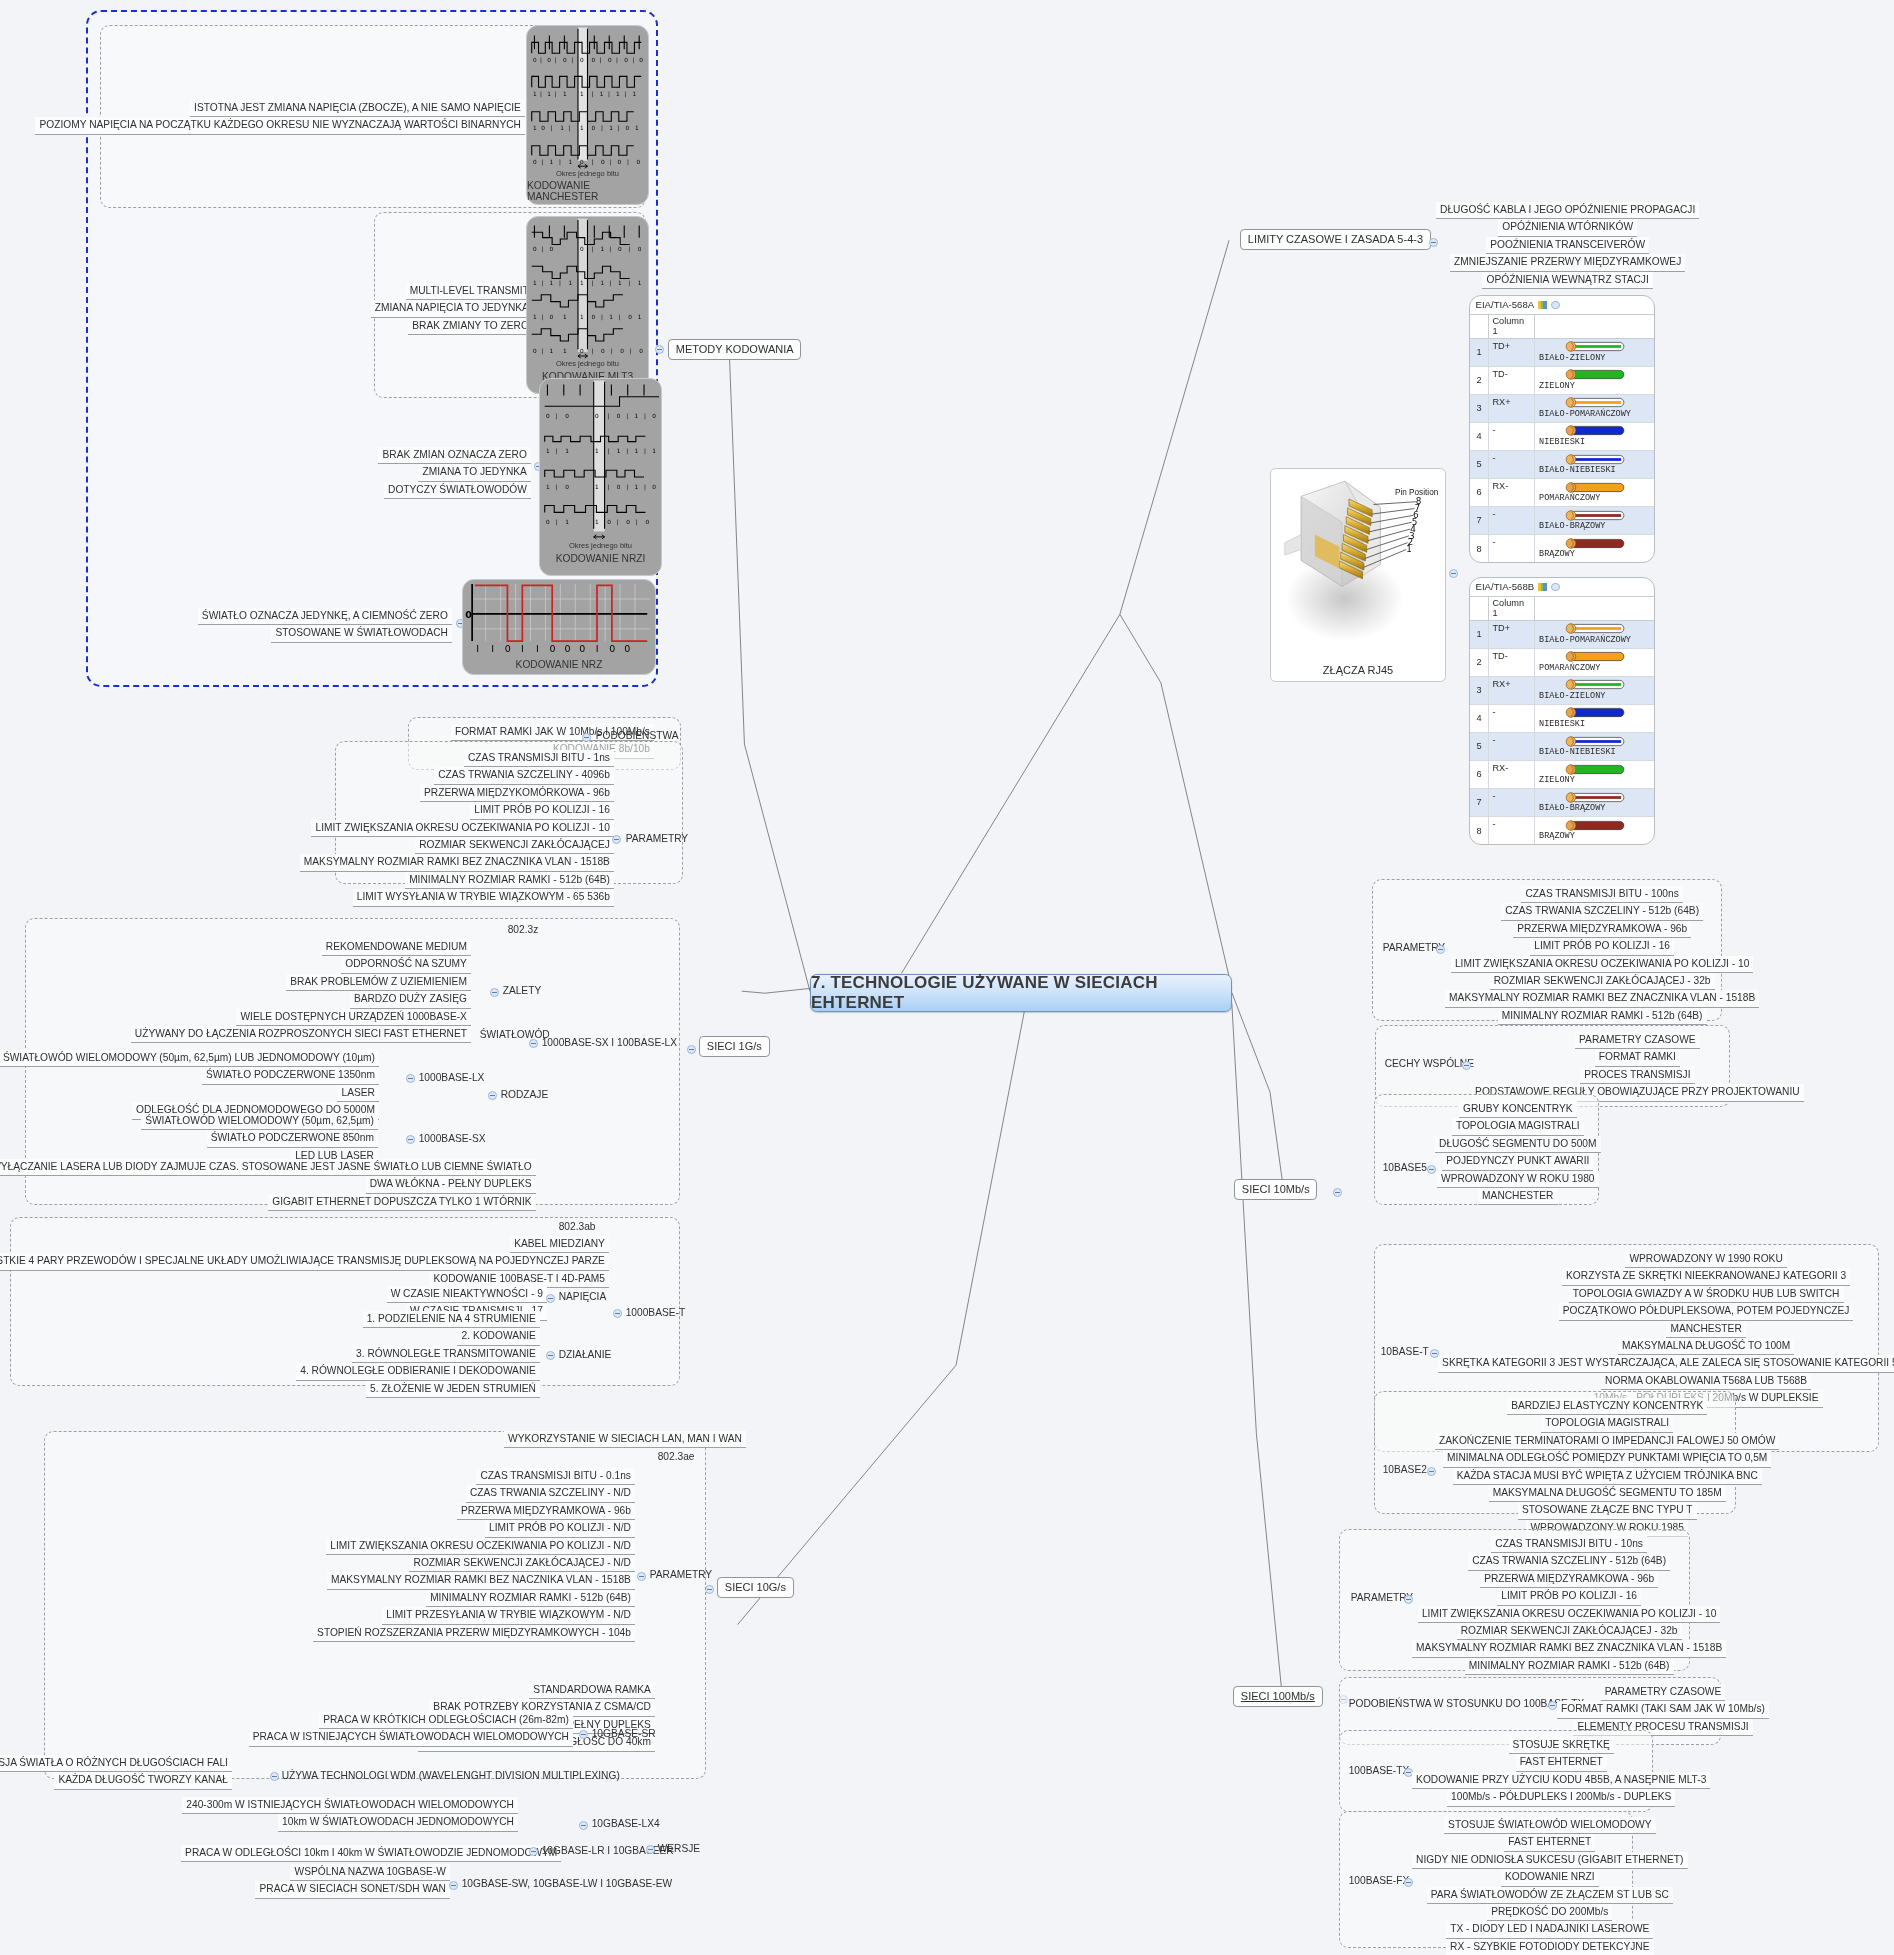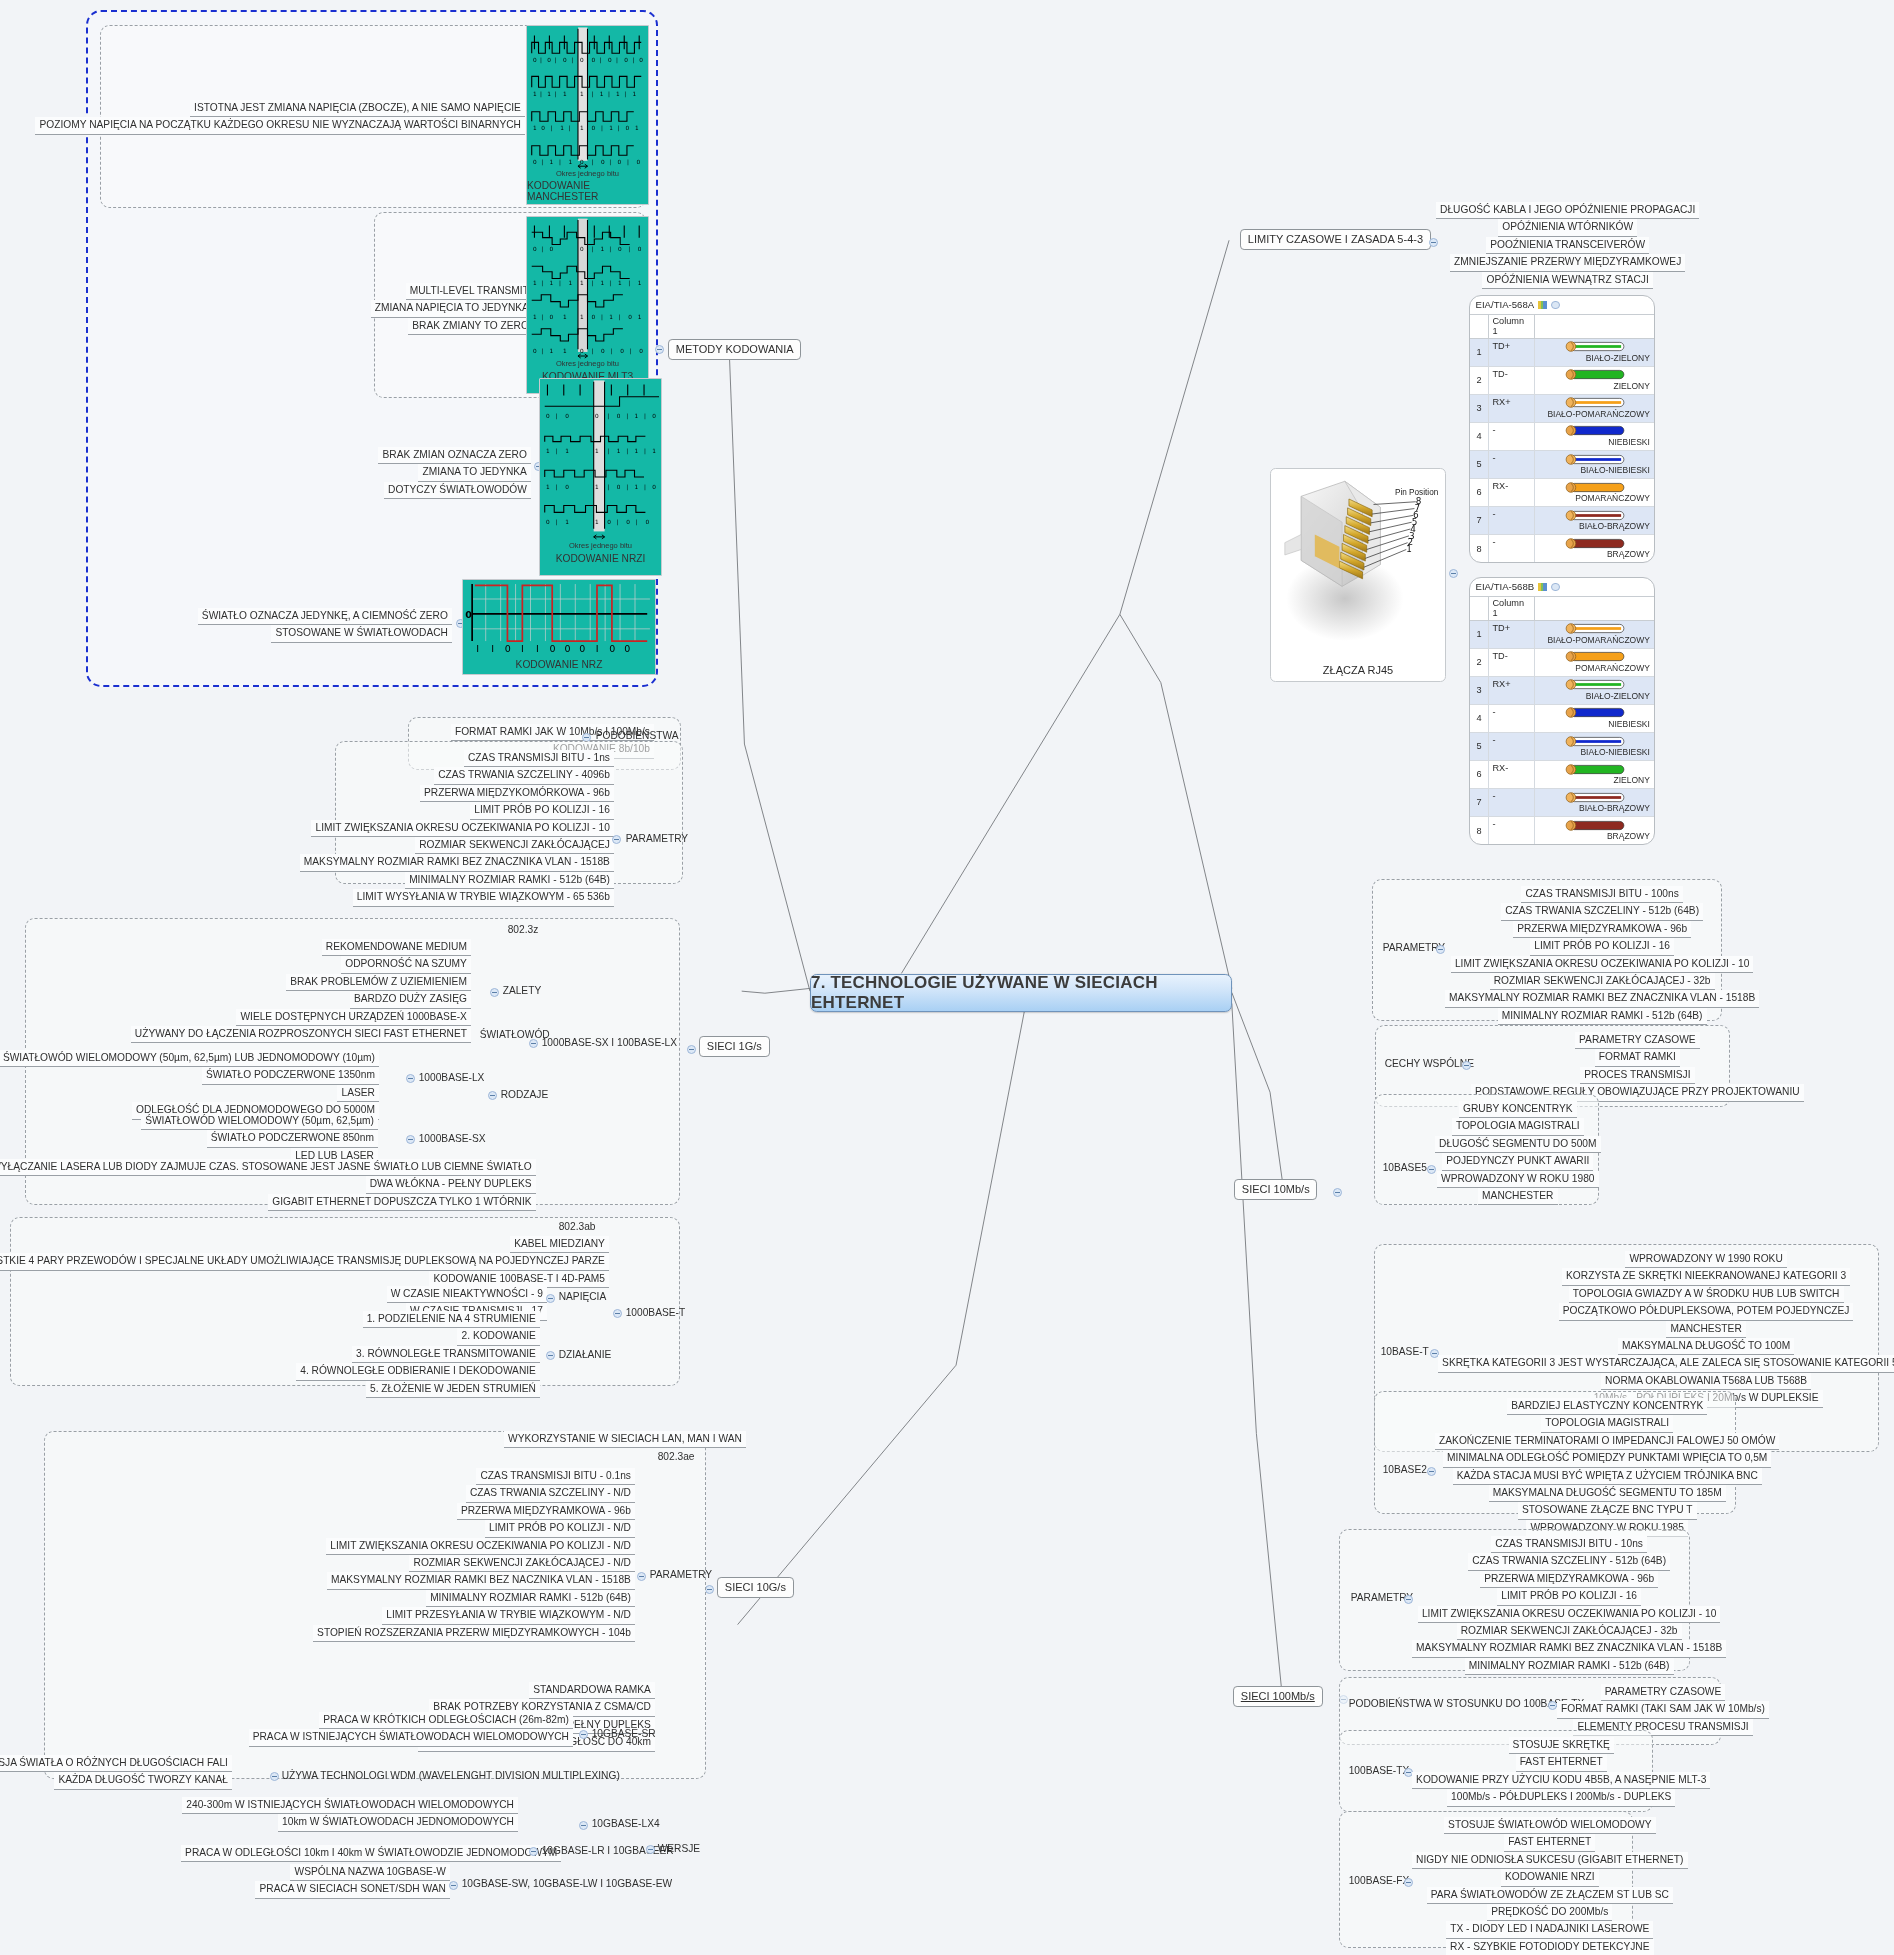--- a/index.html
+++ b/index.html
@@ -60,22 +60,22 @@
     position:absolute; left:810px; top:974px; width:422px; height:38px;
     border:0.7px solid #6f93bb; border-radius:6.8px;
     background:linear-gradient(to bottom,#e8f2fd 0%,#cfe4f9 45%,#a9d0f4 100%);
     display:flex; align-items:center; justify-content:center;
     font-size:17px; font-weight:bold; letter-spacing:0.2px; color:#3c3c3c;
     box-shadow:0 0.7px 1.4px rgba(0,0,0,.18);
   }
 
   
   .pic {
-    position:absolute; border:0.7px solid #c6cace; border-radius:1px;
-    background:#14b8a6; display:flex; flex-direction:column; align-items:center;
+    position:absolute; border:0.7px solid #c6cace; border-radius:12px;
+    background:#a3a3a3; display:flex; flex-direction:column; align-items:center;
   }
   .pic .caption { font-size:10.2px; color:#333; padding:2.7px 0 4.1px 0; }
   .pic .subcap  { font-size:7.5px; color:#333; }
   .wfwrap { position:relative; }
   .wfwrap svg { display:block; }
 
   
   #rj45 {
     position:absolute; left:1270px; top:468px; width:176px; height:214px;
     border:0.7px solid #c6cace; border-radius:5.5px; background:#fff;
@@ -93,21 +93,21 @@
   .wt-hdr .c0 { width:19px; border-right:0.7px solid #c8cdd2; }
   .wt-hdr .c1 { width:46px; border-right:0.7px solid #c8cdd2; padding:1.4px 3.4px; }
   .wt-hdr .c2 { flex:1; }
   .wt-row { display:flex; border-bottom:0.7px solid #d5dae0; min-height:27px; }
   .wt-row:last-child{border-bottom:none;}
   .wt-row.alt { background:#dde6f5; }
   .wt-row .c0 { width:19px; border-right:0.7px solid #d5dae0; display:flex; align-items:center; justify-content:center; }
   .wt-row .c1 { width:46px; border-right:0.7px solid #d5dae0; padding:2px 3.4px; }
   .wt-row .c2 { flex:1; padding:2px 4.1px 2.7px 4.1px; text-align:center; }
   .wire { display:block; margin:0.7px auto 0.7px auto; }
-  .wname { font-size:8.5px; display:block; text-align:right; }
+  .wname { font-size:8.5px; display:block; text-align:left;font-family:Liberation Mono, monospace; }
   .minibar { display:inline-block; width:9px; height:7.5px; background:
       linear-gradient(to right,#e8c33a 0 2.7px,#7fbf5a 2.7px 5.5px,#5a8fd0 5.5px 9px); }
 </style>
 </head>
 <body>
 
 <svg id="svg-links" viewBox="0 0 2775 2864" width="1895" height="1955">
   <g stroke="#7c7f83" stroke-width="1.4" fill="none">
 
     <path d="M1186 1448 L1120 1455 L1086 1452"></path>

